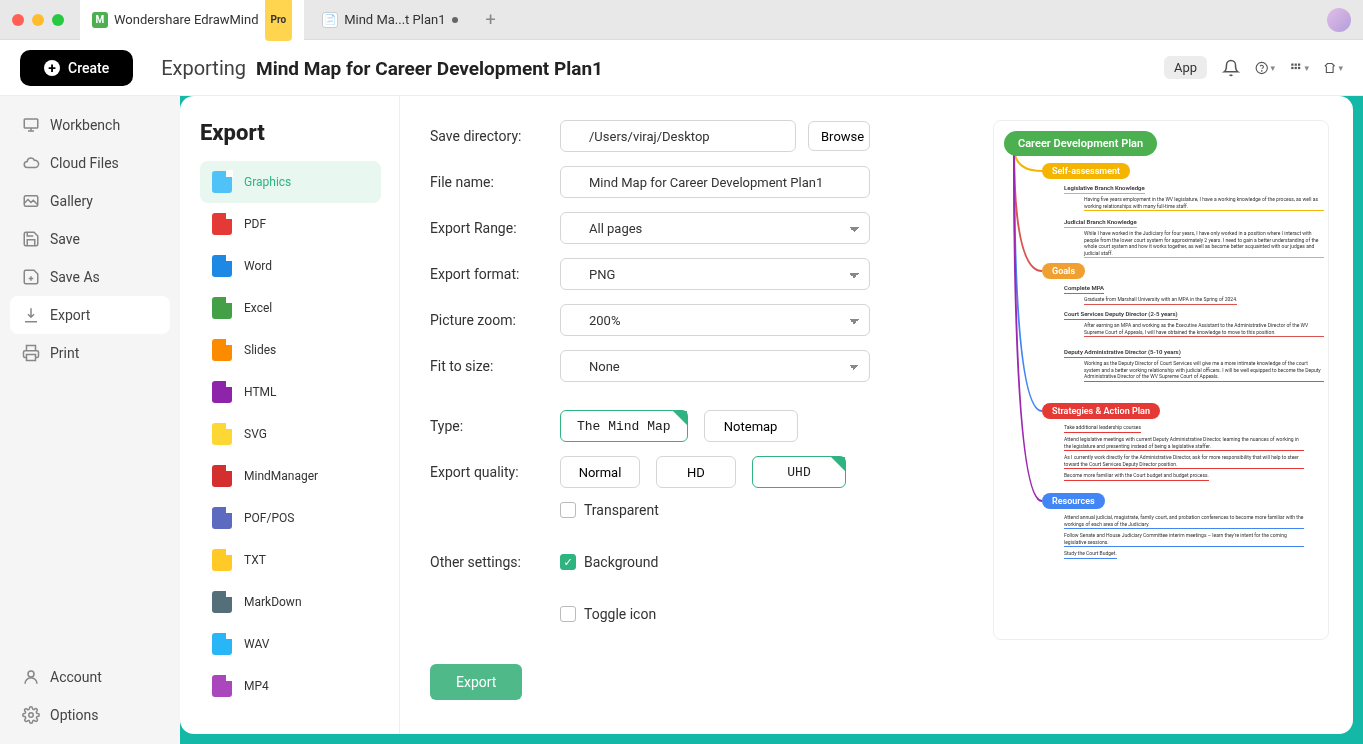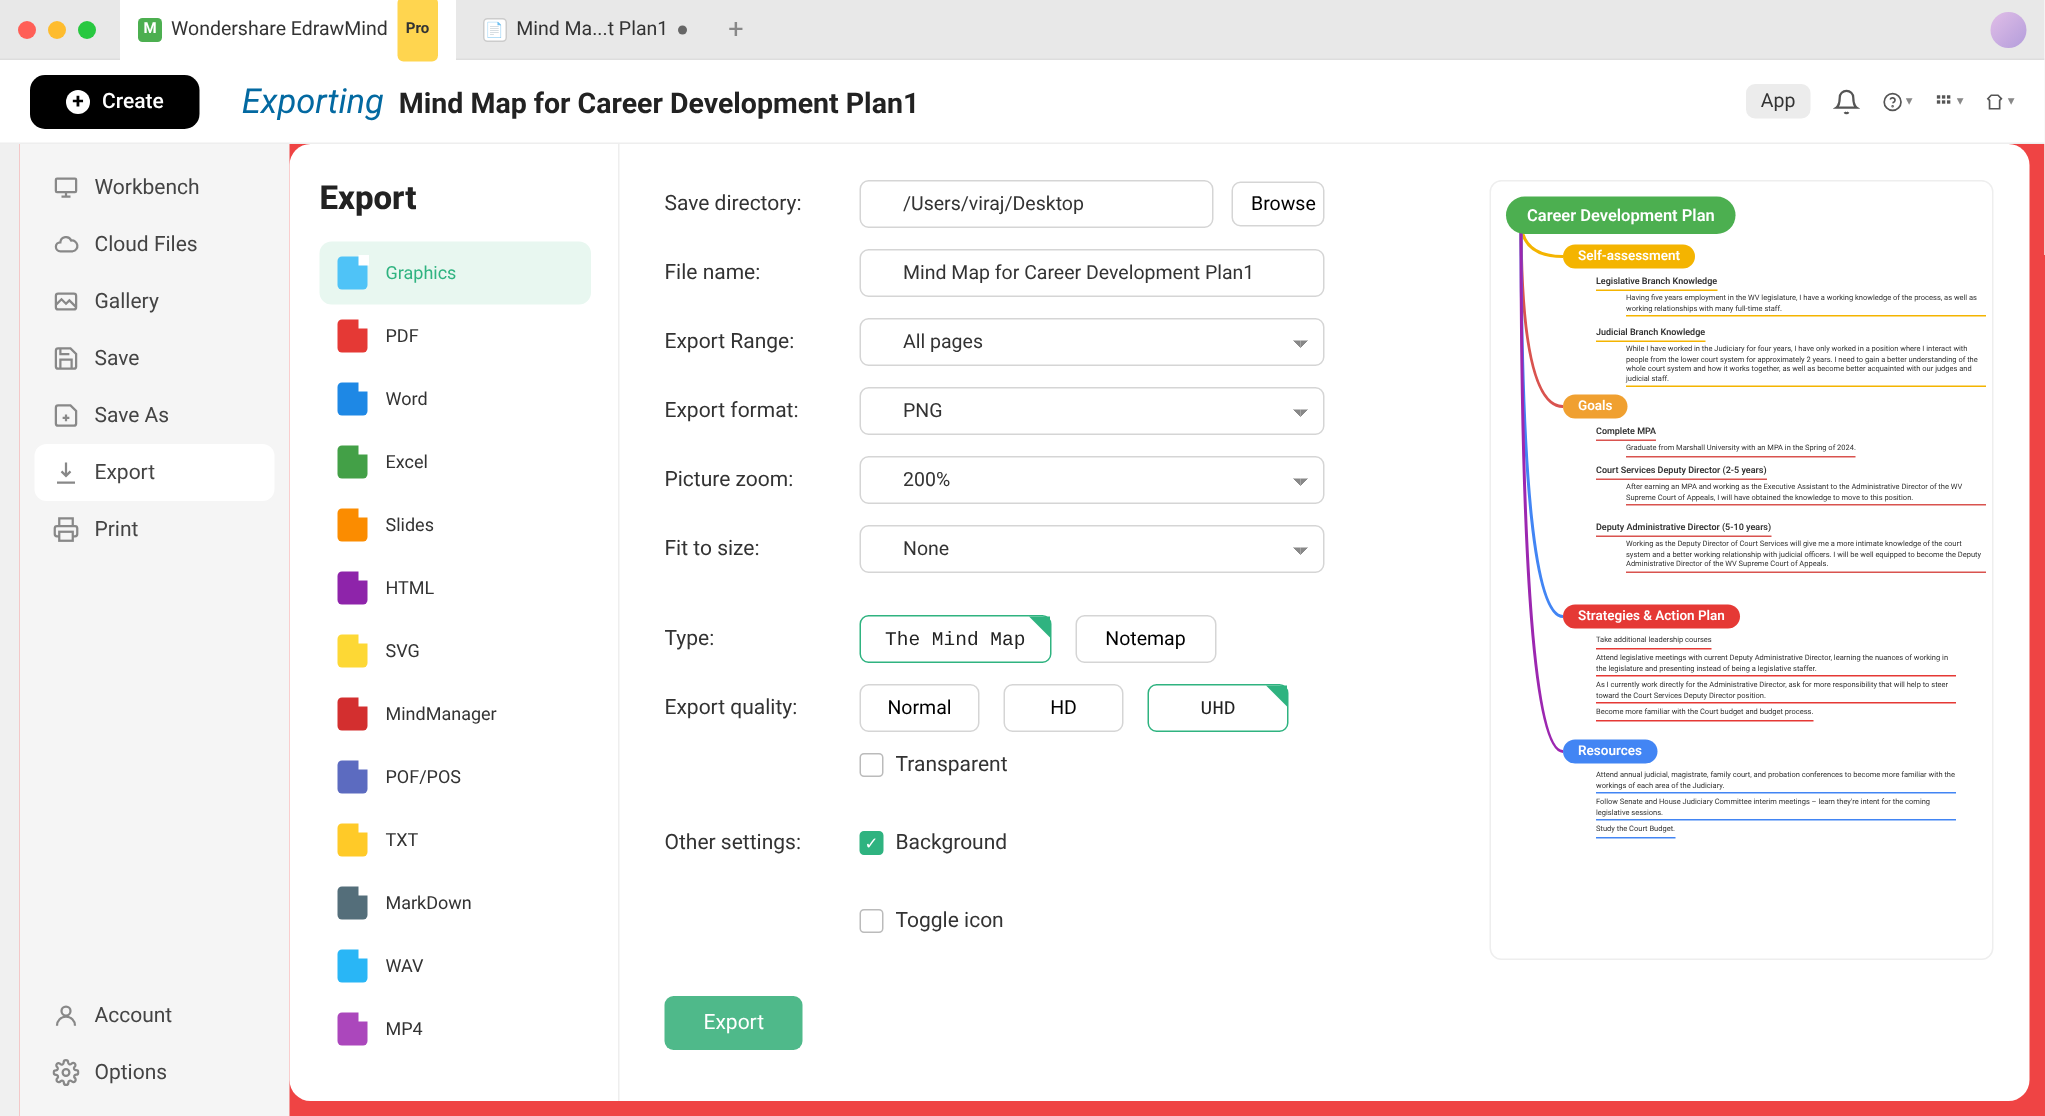--- a/index.html
+++ b/index.html
@@ -21,29 +21,29 @@
 .pro-badge { background: #ffd54f; color: #333; font-size: 10px; font-weight: bold; padding: 16px 6px; border-radius: 4px; }
 .tab-dot { width: 6px; height: 6px; background: #666; border-radius: 50%; }
 .tab-plus { font-size: 18px; color: #888; cursor: pointer; padding: 4px 10px; }
 .avatar { width: 24px; height: 24px; border-radius: 50%; background: linear-gradient(135deg,#e1bee7,#b39ddb); margin-left: auto; }
 
 
 .headerbar { height: 56px; background: #fff; display: flex; align-items: center; padding: 0 20px; border-bottom: 1px solid #eee; }
 .create-btn { background: #000; color: #fff; border: none; border-radius: 10px; padding: 10px 24px; font-size: 14px; font-weight: 500; display: flex; align-items: center; gap: 8px; cursor: pointer; margin-right: 28px; }
 .create-plus { width: 16px; height: 16px; background: #fff; color: #000; border-radius: 50%; display: inline-flex; align-items: center; justify-content: center; font-size: 14px; font-weight: bold; line-height: 1; }
 .breadcrumb { display: flex; align-items: baseline; gap: 10px; }
-.breadcrumb .bc1 { font-size: 23px; color: #0369a1; font-style: italic; }
+.breadcrumb .bc1 { font-size: 20px; color: #404040; }
 .breadcrumb .bc2 { font-size: 19px; font-weight: 700; color: #222; }
 .header-right { margin-left: auto; display: flex; align-items: center; gap: 14px; }
 .app-chip { background: #ececec; border-radius: 6px; padding: 4px 10px; font-size: 13px; color: #333; cursor: pointer; }
 .hdr-icon { width: 20px; height: 20px; color: #555; cursor: pointer; display: inline-flex; align-items: center; justify-content: center; }
 .chev { font-size: 9px; color: #888; margin-left: 2px; }
 
 
-.main { display: flex; height: calc(744px - 40px - 56px); background: #ef4444; margin-left: 13px; }
+.main { display: flex; height: calc(744px - 40px - 56px); background: #14b8a6; }
 .sidebar { width: 180px; background: #f5f5f5; padding: 10px; display: flex; flex-direction: column; }
 .side-item { display: flex; align-items: center; gap: 10px; padding: 10px 12px; font-size: 14px; color: #444; border-radius: 8px; cursor: pointer; }
 .side-item.active { background: #fff; }
 .side-item .icn { width: 18px; height: 18px; color: #888; }
 .side-spacer { flex: 1; }
 
 
 .content { flex: 1; padding: 0 10px 10px 0; }
 .card { background: #fff; border-radius: 14px; height: 100%; display: flex; overflow: hidden; }
 

